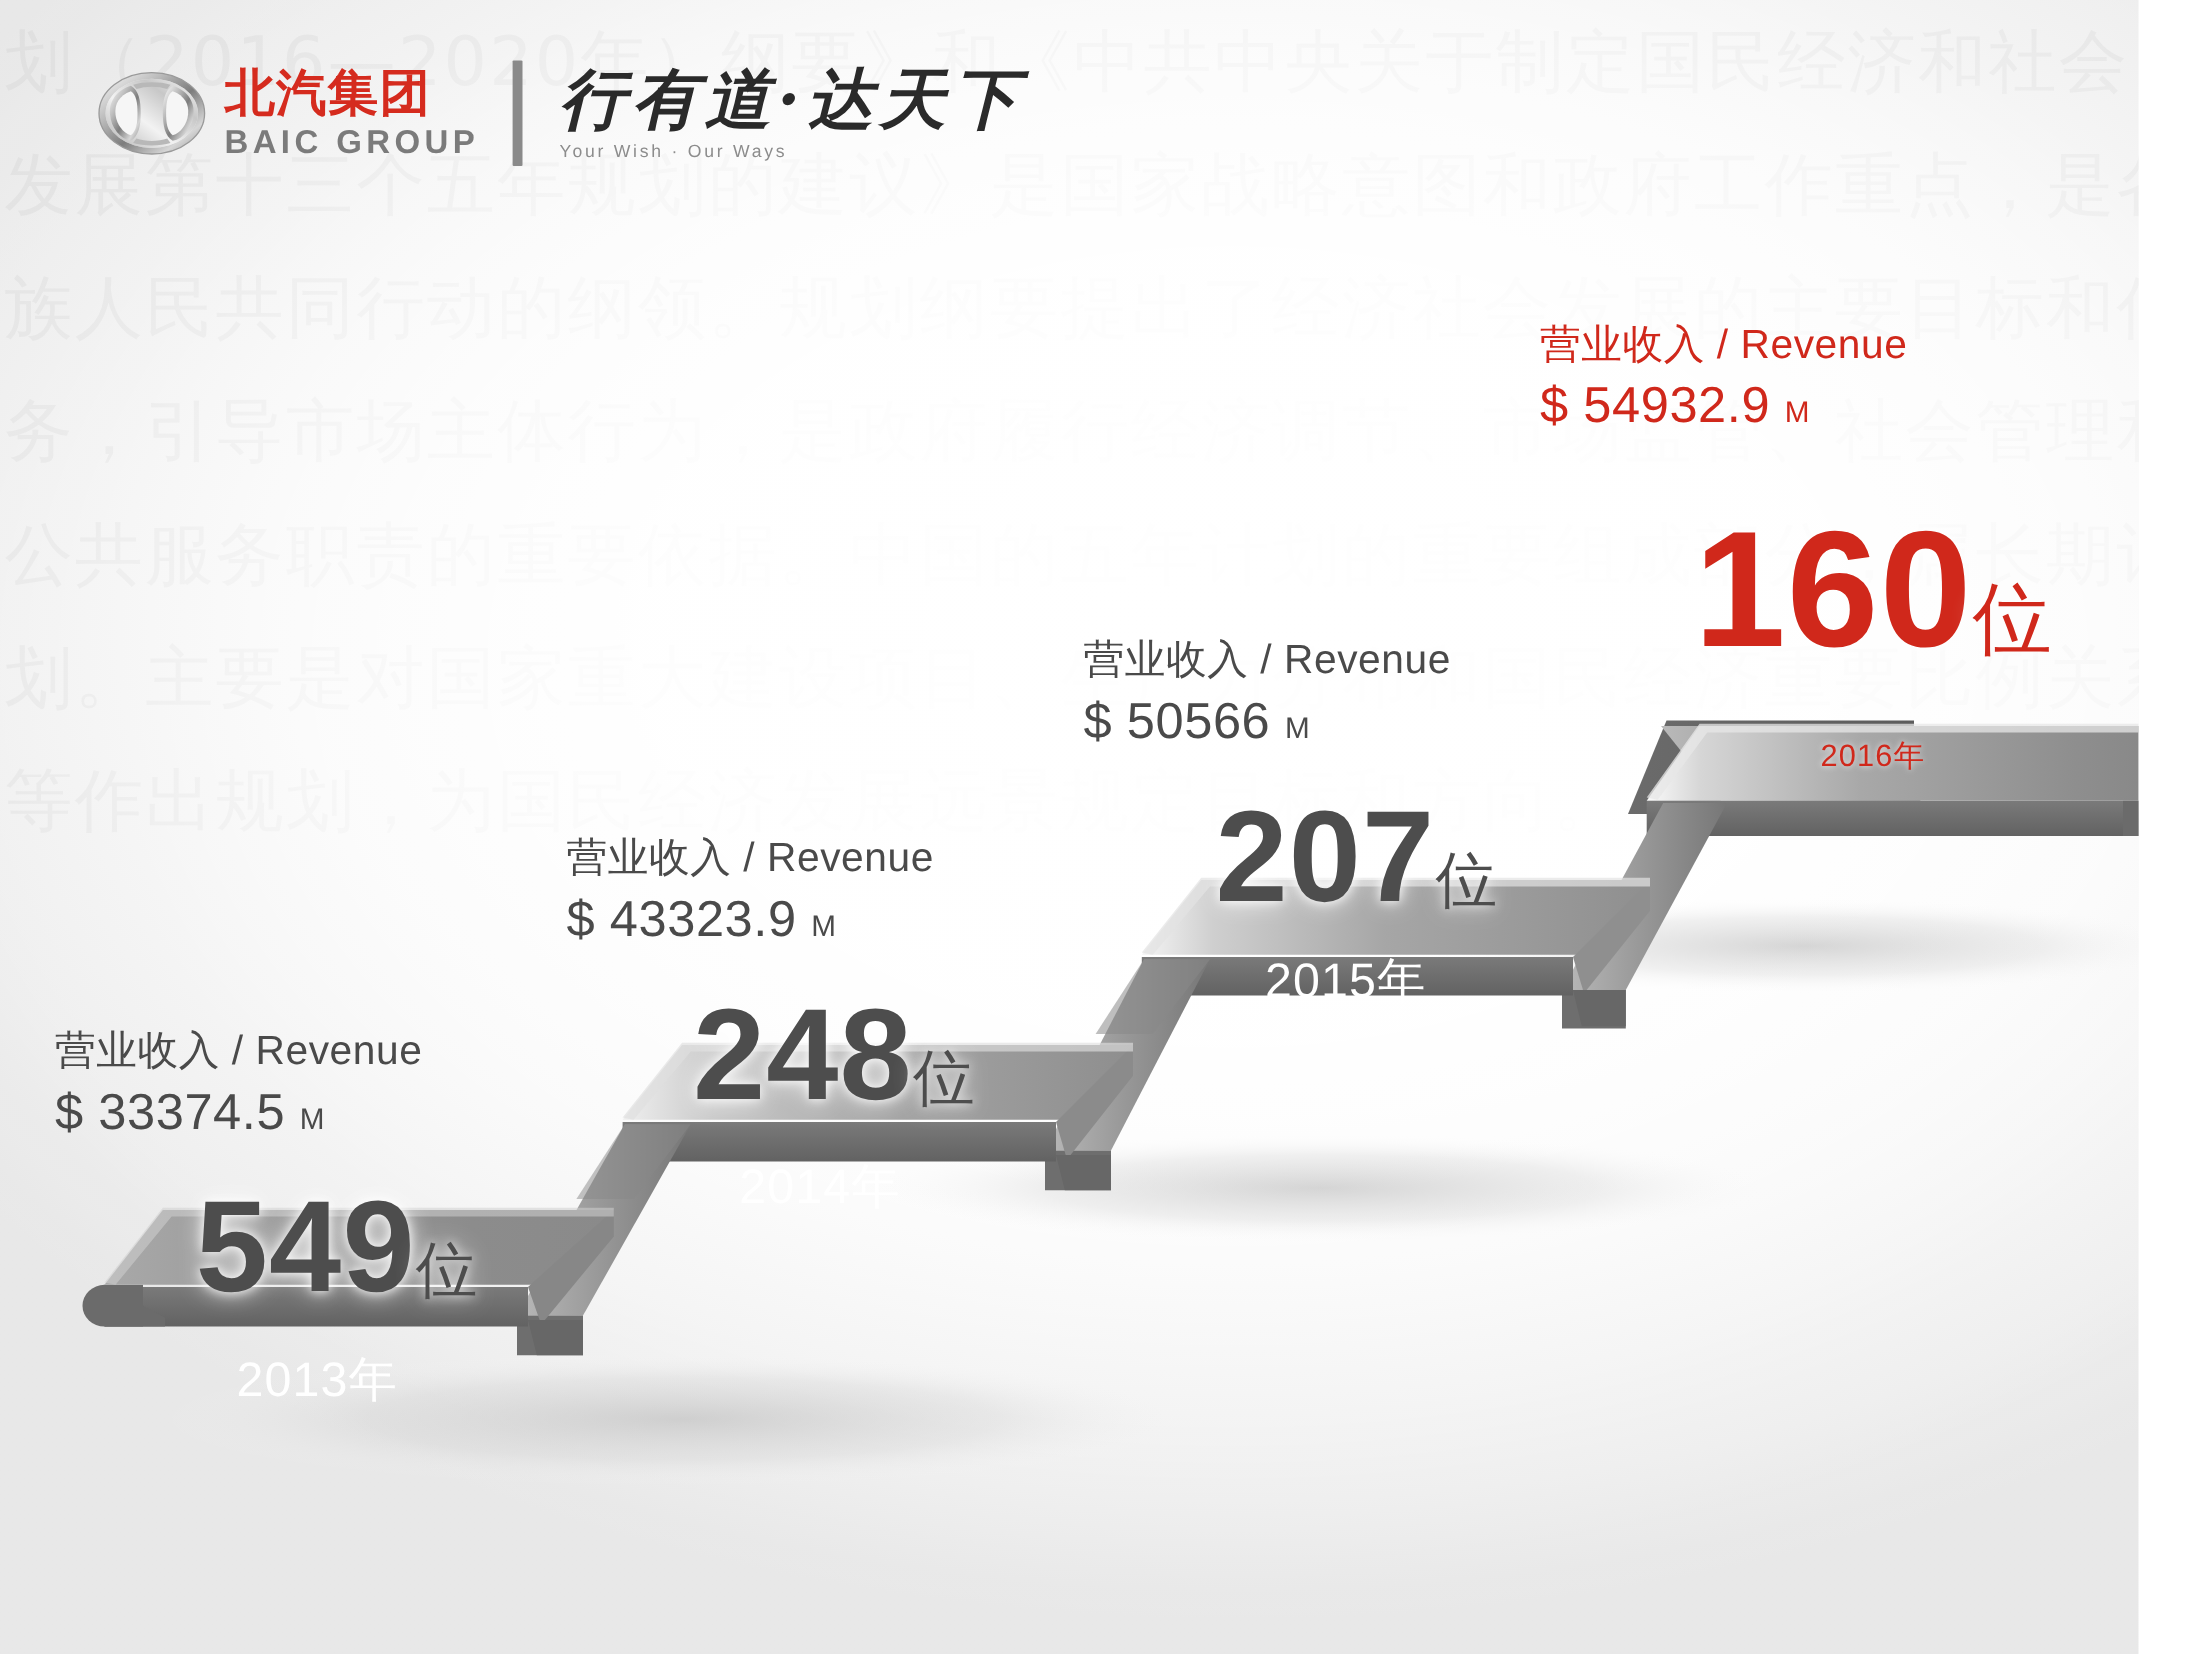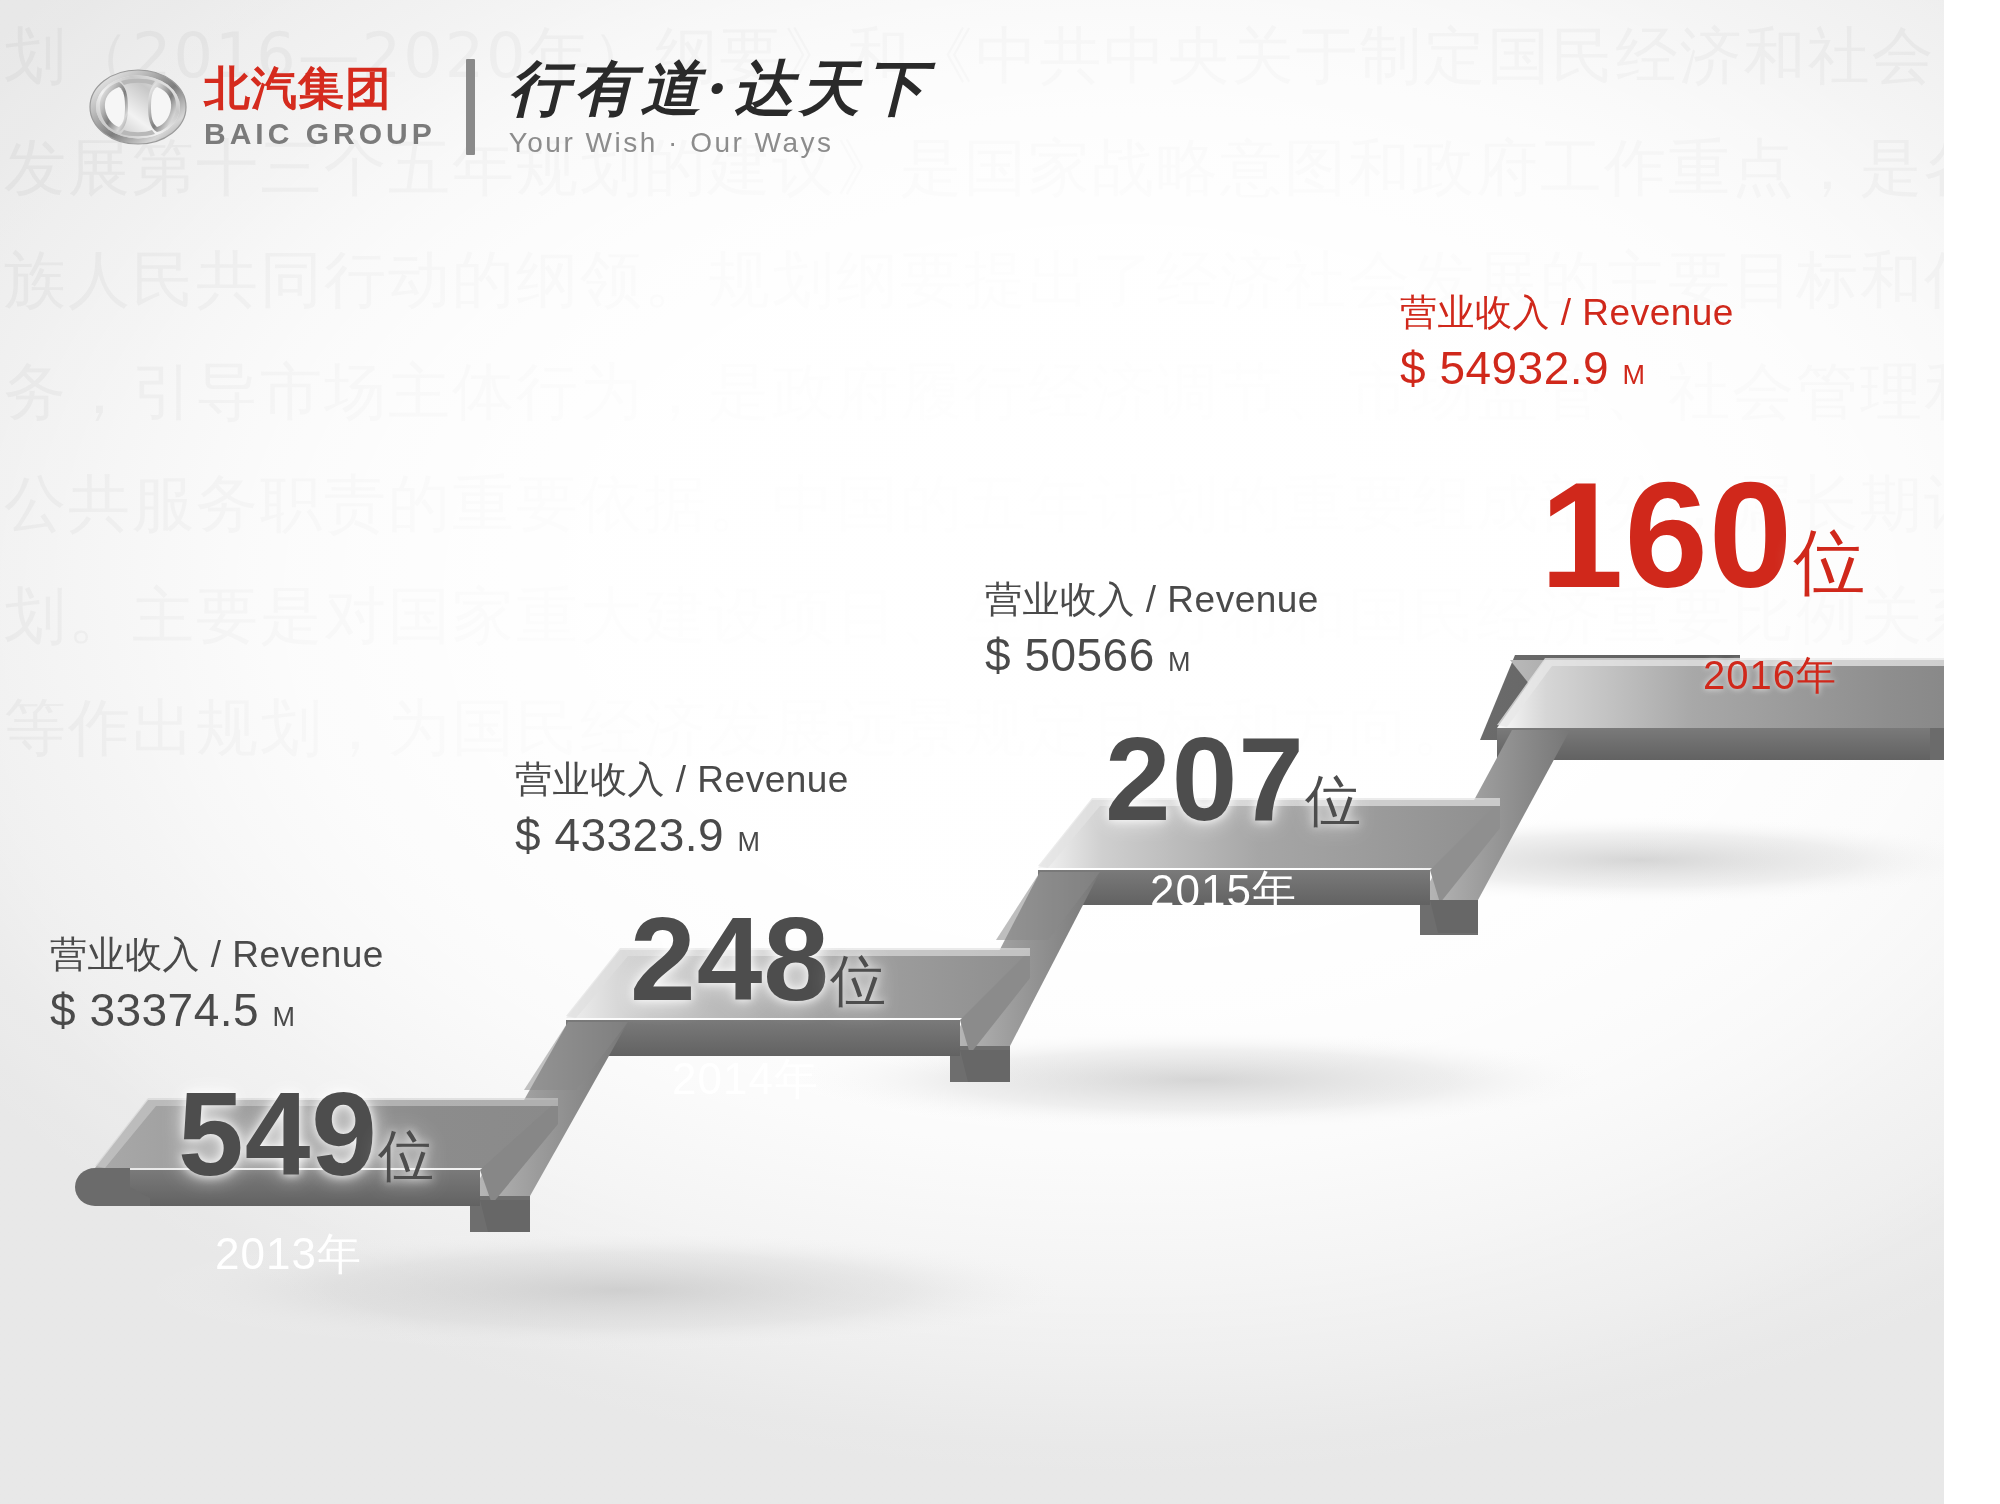--- a/index.html
+++ b/index.html
@@ -42,21 +42,21 @@
     line-height:1.1;margin-top:4px;
   }
   .divider-bar{width:9px;height:96px;background:#8a8a8a;margin:0 34px 0 30px;border-radius:1px;}
   .slogan-box{display:flex;flex-direction:column;align-items:flex-start;}
   .slogan-cn{
     font-size:60px;color:#2a2a2a;letter-spacing:6px;
     font-family:"DejaVu Serif","Liberation Serif",serif;
     font-style:italic;font-weight:bold;line-height:1.1;
   }
   .slogan-en{
-    font-size:28px;color:#8c8c8c;letter-spacing:2.5px;margin-top:6px;
+    font-size:16px;color:#8c8c8c;letter-spacing:2.5px;margin-top:6px;
   }
   
   #stair{position:absolute;left:0;top:0;width:2000px;height:1504px;}
   
   .revblock{position:absolute;white-space:nowrap;color:#4a4a4a;}
   .revblock .rev-title{font-size:37px;line-height:1.34;letter-spacing:.5px;}
   .revblock .rev-amt{font-size:46px;line-height:1.34;letter-spacing:.5px;}
   .revblock .rev-amt .unit{font-size:27px;}
   .revblock.red{color:#d0281b;}
   .rankblock{position:absolute;white-space:nowrap;color:#4d4d4d;
@@ -273,15 +273,15 @@
     <div class="rev-title">营业收入 / Revenue</div>
     <div class="rev-amt">
       <span>$</span>
       <span>54932.9</span>
       <span class="unit">M</span>
     </div>
   </div>
   <div class="rankblock big red" style="left:1540px;top:460px;">
     <span class="num">160</span><span class="unit">位</span>
   </div>
-  <div class="yearlabel red" style="left:1655px;top:648px;font-size:40px;margin-left:48px;">2016年</div>
+  <div class="yearlabel red" style="left:1655px;top:668px;font-size:28px;">2016年</div>
 
 </div>
 
 </body></html>

